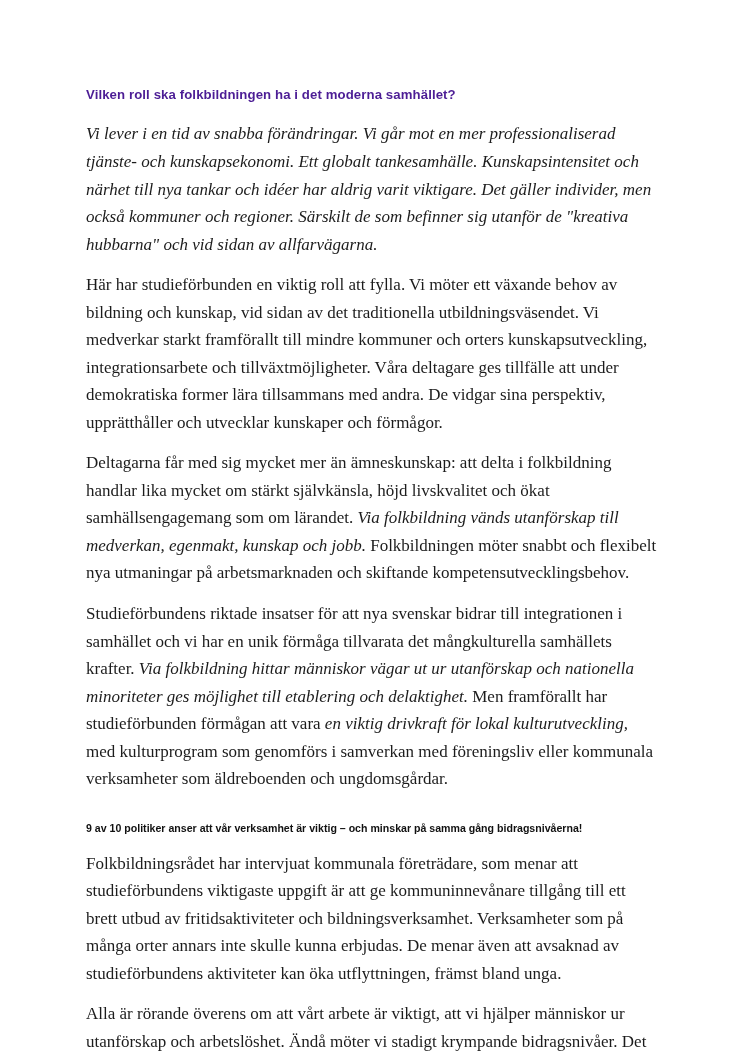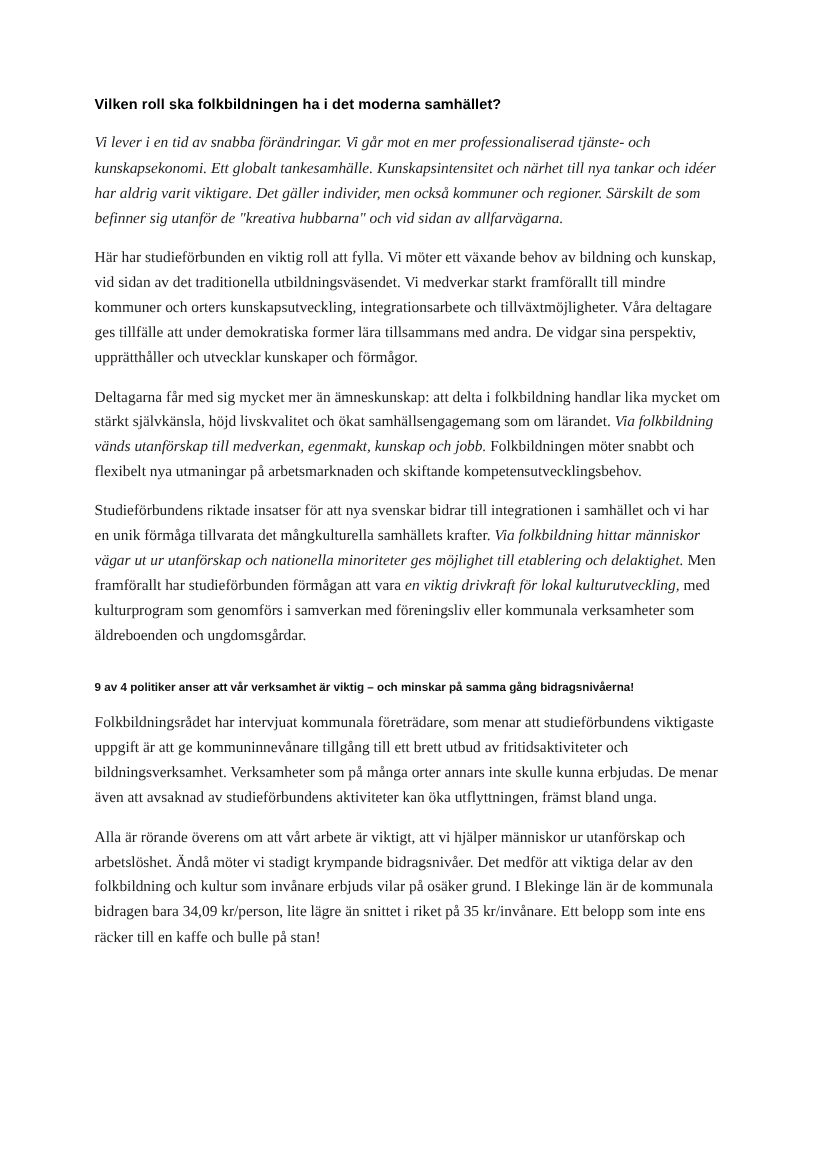--- a/index.html
+++ b/index.html
@@ -19,27 +19,27 @@
     width: 746px;
     height: 1056px;
     box-sizing: border-box;
     padding: 86px 86px 0 86px;
   }
   .doc-title {
     font-family: "Liberation Sans", sans-serif;
     font-size: 13.2px;
     font-weight: bold;
     line-height: 1.4;
-    color: #000000;
+    color: #4c1d95;
     margin: 0 0 16px 0;
     letter-spacing: 0.1px;
   }
   p {
     margin: 0 0 13px 0;
-    font-size: 14px;
+    font-size: 17px;
     line-height: 1.62;
     text-align: left;
     color: #1c1c1c;
   }
   .lead {
     font-style: italic;
   }
   .section-heading {
     font-family: "Liberation Sans", sans-serif;
     font-size: 10.6px;
@@ -59,19 +59,19 @@
 
   <p class="lead">Vi lever i en tid av snabba förändringar.  Vi går mot en mer professionaliserad tjänste- och kunskapsekonomi. Ett globalt tankesamhälle. Kunskapsintensitet och närhet till nya tankar och idéer har aldrig varit viktigare. Det gäller individer, men också kommuner och regioner. Särskilt de som befinner sig utanför de "kreativa hubbarna" och vid sidan av allfarvägarna.</p>
 
 
   <p>Här har studieförbunden en viktig roll att fylla. Vi möter ett växande behov av bildning och kunskap, vid sidan av det traditionella utbildningsväsendet. Vi medverkar starkt framförallt till mindre kommuner och orters kunskapsutveckling, integrationsarbete och tillväxtmöjligheter. Våra deltagare ges tillfälle att under demokratiska former lära tillsammans med andra. De vidgar sina perspektiv, upprätthåller och utvecklar kunskaper och förmågor.</p>
 
   <p><span>Deltagarna får med sig mycket mer än ämneskunskap: att delta i folkbildning handlar lika mycket om stärkt självkänsla, höjd livskvalitet och ökat samhällsengagemang som om lärandet. </span><span class="it">Via folkbildning vänds utanförskap till medverkan, egenmakt, kunskap och jobb.</span><span> Folkbildningen möter snabbt och flexibelt nya utmaningar på arbetsmarknaden och skiftande kompetensutvecklingsbehov.</span></p>
 
   <p><span>Studieförbundens riktade insatser för att nya svenskar bidrar till integrationen i samhället och vi har en unik förmåga tillvarata det mångkulturella samhällets krafter. </span><span class="it">Via folkbildning hittar människor vägar ut ur utanförskap och nationella minoriteter ges möjlighet till etablering och delaktighet.</span><span> Men framförallt har studieförbunden förmågan att vara </span><span class="it">en viktig drivkraft för lokal kulturutveckling,</span><span> med kulturprogram som genomförs i samverkan med föreningsliv eller kommunala verksamheter som äldreboenden och ungdomsgårdar.</span></p>
 
-  <h2 class="section-heading">9 av 4 politiker anser att vår verksamhet är viktig – och minskar på samma gång bidragsnivåerna!</h2>
+  <h2 class="section-heading">9 av 10 politiker anser att vår verksamhet är viktig – och minskar på samma gång bidragsnivåerna!</h2>
 
   <p>Folkbildningsrådet har intervjuat kommunala företrädare, som menar att studieförbundens viktigaste uppgift är att ge kommuninnevånare tillgång till ett brett utbud av fritidsaktiviteter och bildningsverksamhet. Verksamheter som på många orter annars inte skulle kunna erbjudas. De menar även att avsaknad av studieförbundens aktiviteter kan öka utflyttningen, främst bland unga.</p>
 
   <p>Alla är rörande överens om att vårt arbete är viktigt, att vi hjälper människor ur utanförskap och arbetslöshet. Ändå möter vi stadigt krympande bidragsnivåer. Det medför att viktiga delar av den folkbildning och kultur som invånare erbjuds vilar på osäker grund. I Blekinge län är de kommunala bidragen bara 34,09 kr/person, lite lägre än snittet i riket på 35 kr/invånare. Ett belopp som inte ens räcker till en kaffe och bulle på stan!</p>
 
 </div>
 
 </body></html>

